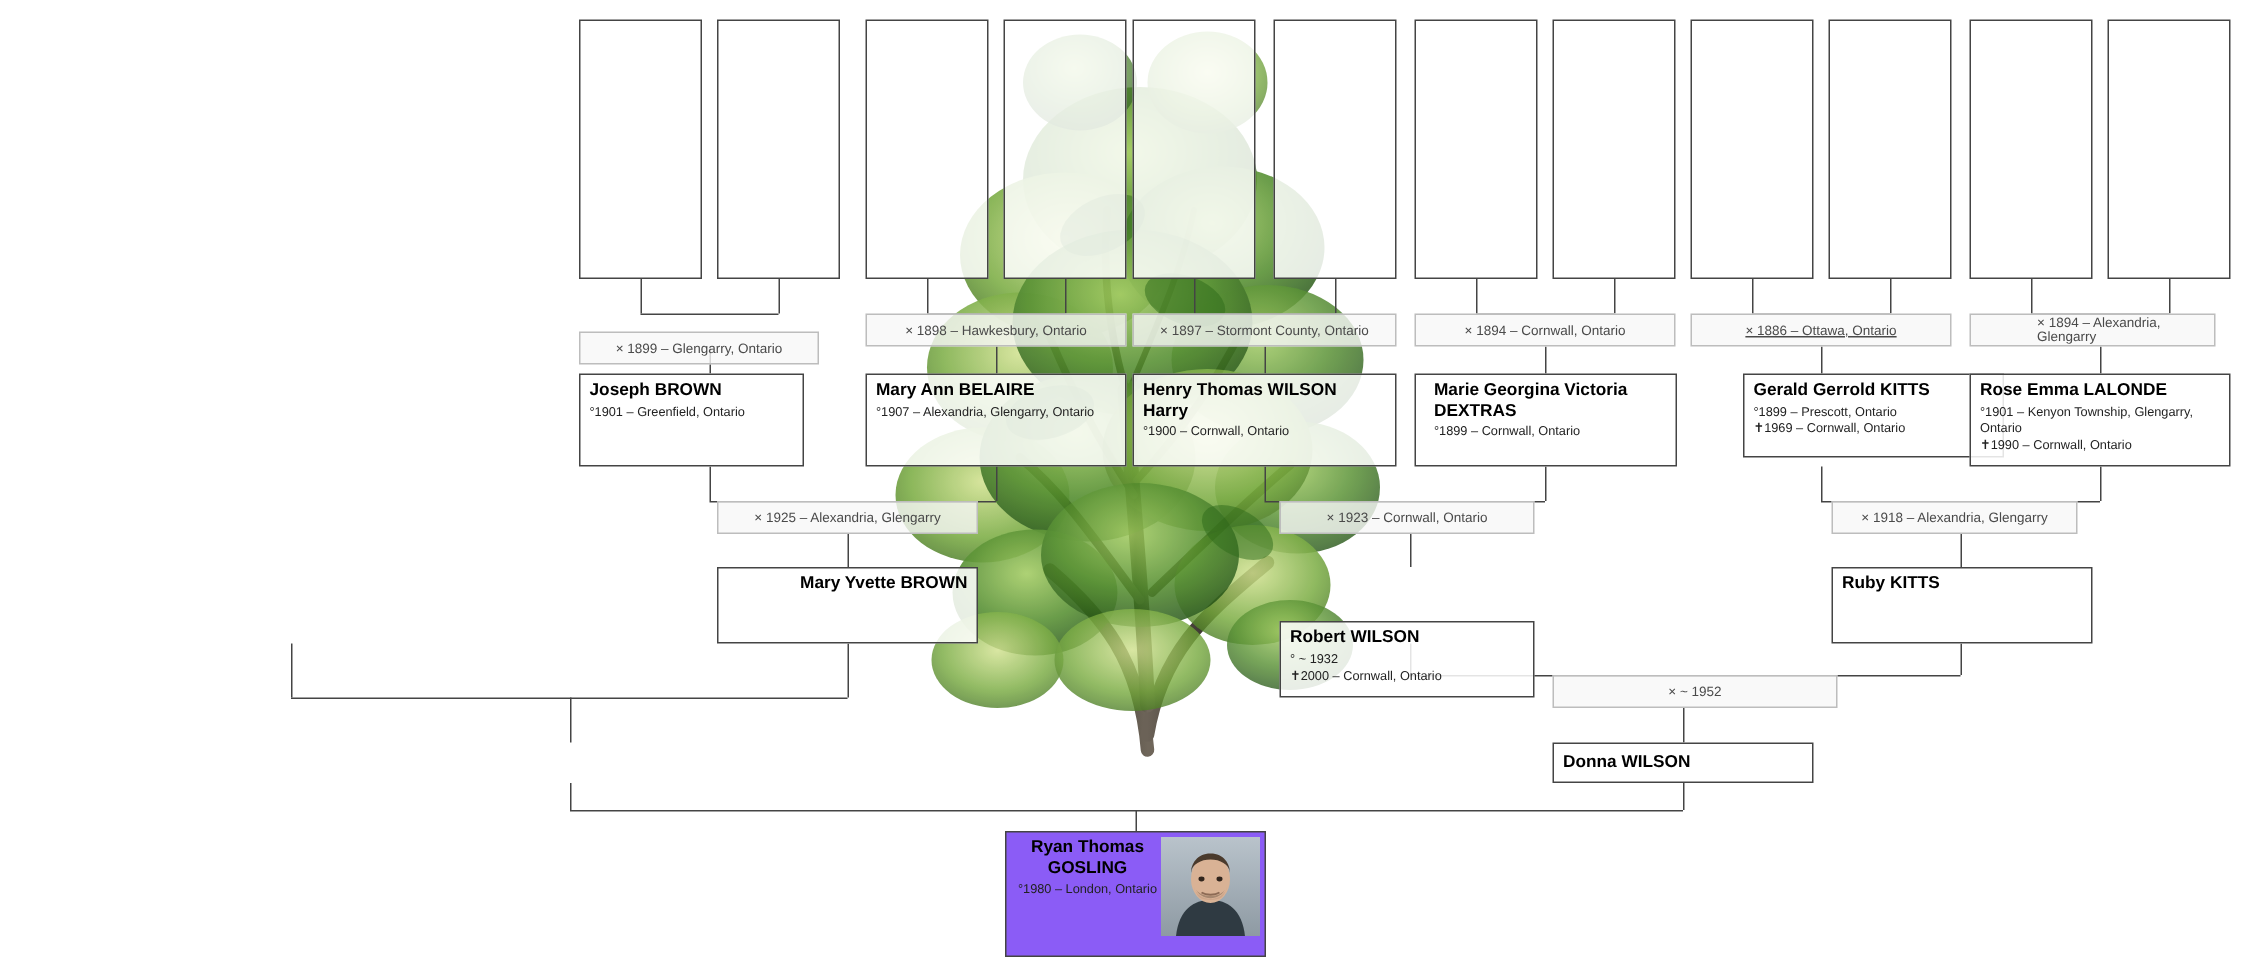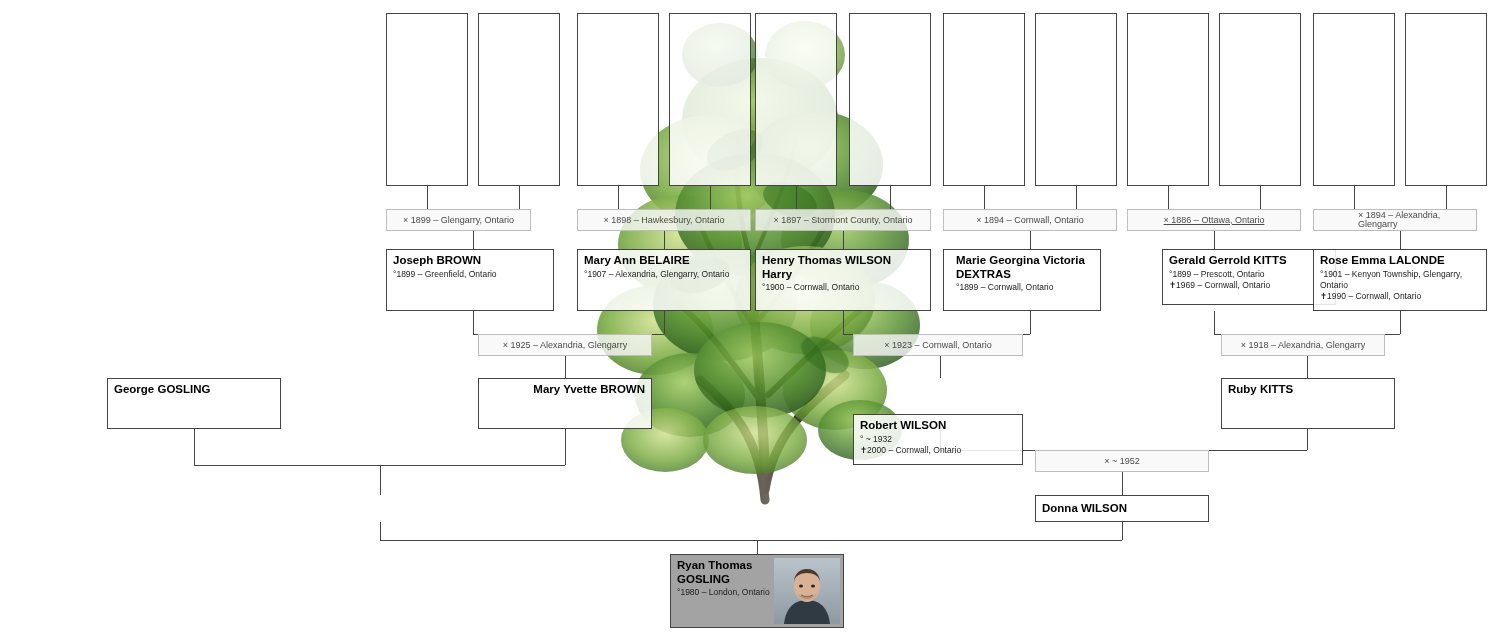--- a/index.html
+++ b/index.html
@@ -203,83 +203,79 @@
   <div class="vcard" style="left:1219px;top:13px;width:82px;height:173px;">
     
   </div>
   <div class="vcard" style="left:1313px;top:13px;width:82px;height:173px;">
     
   </div>
   <div class="vcard" style="left:1405px;top:13px;width:82px;height:173px;">
     
   </div>
 
-  <div class="mar" style="left:386px;top:209px;width:145px;">× 1899 – Glengarry, Ontario</div>
+  <div class="mar" style="left:386px;top:221px;width:160px;">× 1899 – Glengarry, Ontario</div>
   <div class="mar" style="left:577px;top:209px;width:174px;">× 1898 – Hawkesbury, Ontario</div>
   <div class="mar" style="left:755px;top:209px;width:176px;">× 1897 – Stormont County, Ontario</div>
   <div class="mar" style="left:943px;top:209px;width:174px;">× 1894 – Cornwall, Ontario</div>
   <div class="mar" style="left:1127px;top:209px;width:174px;text-decoration:underline;">× 1886 – Ottawa, Ontario</div>
   <div class="mar" style="left:1313px;top:209px;width:164px;padding-left:44px;">× 1894 – Alexandria, Glengarry</div>
 
-  <div class="card" style="left:386px;top:249px;width:168px;height:62px;">
+  <div class="card" style="left:386px;top:249px;width:150px;height:62px;">
     <div class="nm">Joseph BROWN</div>
-    <div class="dt">°1899 – Greenfield, Ontario</div>
+    <div class="dt">°1901 – Greenfield, Ontario</div>
   </div>
   <div class="card" style="left:577px;top:249px;width:174px;height:62px;">
     <div class="nm">Mary Ann BELAIRE</div>
     <div class="dt">°1907 – Alexandria, Glengarry, Ontario</div>
   </div>
   <div class="card" style="left:755px;top:249px;width:176px;height:62px;">
     <div class="nm">Henry Thomas WILSON Harry</div>
     <div class="dt">°1900 – Cornwall, Ontario</div>
   </div>
-  <div class="card" style="left:943px;top:249px;width:158px;height:62px;padding-left:12px;">
+  <div class="card" style="left:943px;top:249px;width:175px;height:62px;padding-left:12px;">
     <div class="nm">Marie Georgina Victoria DEXTRAS</div>
     <div class="dt">°1899 – Cornwall, Ontario</div>
   </div>
   <div class="card" style="left:1162px;top:249px;width:174px;height:56px;">
     <div class="nm">Gerald Gerrold KITTS</div>
     <div class="dt" style="white-space:pre-line">°1899 – Prescott, Ontario
 ✝1969 – Cornwall, Ontario</div>
   </div>
   <div class="card" style="left:1313px;top:249px;width:174px;height:62px;">
     <div class="nm">Rose Emma LALONDE</div>
     <div class="dt" style="white-space:pre-line">°1901 – Kenyon Township, Glengarry, Ontario
 ✝1990 – Cornwall, Ontario</div>
   </div>
 
   <div class="mar" style="left:478px;top:334px;width:174px;">× 1925 – Alexandria, Glengarry</div>
   <div class="mar" style="left:853px;top:334px;width:170px;">× 1923 – Cornwall, Ontario</div>
   <div class="mar" style="left:1221px;top:334px;width:164px;">× 1918 – Alexandria, Glengarry</div>
 
-  <div class="card" style="left:107px;top:378px;width:174px;height:51px;">
-    <div class="nm">George GOSLING</div>
-    <div class="dt"></div>
-  </div>
   <div class="card" style="left:478px;top:378px;width:174px;height:51px;text-align:right;">
     <div class="nm">Mary Yvette BROWN</div>
     <div class="dt"></div>
   </div>
   <div class="card" style="left:853px;top:378px;width:170px;height:51px;margin-top:36px;">
     <div class="nm">Robert WILSON</div>
     <div class="dt" style="white-space:pre-line">° ~ 1932
 ✝2000 – Cornwall, Ontario</div>
   </div>
   <div class="card" style="left:1221px;top:378px;width:174px;height:51px;">
     <div class="nm">Ruby KITTS</div>
     <div class="dt"></div>
   </div>
 
-  <div class="mar" style="left:1035px;top:450px;width:174px;text-align:right;">× ~ 1952</div>
+  <div class="mar" style="left:1035px;top:450px;width:190px;text-align:right;">× ~ 1952</div>
 
   <div class="card" style="left:1035px;top:495px;width:174px;height:27px;display:flex;align-items:center;">
     <div class="nm">Donna WILSON</div>
   </div>
 
-  <div class="card" style="left:670px;top:554px;width:174px;height:74px;background:#a3a3a3;">
+  <div class="card" style="left:670px;top:554px;width:174px;height:84px;background:#8b5cf6;text-align:center;">
     <div class="nm" style="max-width:96px">Ryan Thomas GOSLING</div>
     <div class="dt" style="max-width:96px;white-space:pre-line">°1980 – London, Ontario</div>
     <svg class="photo" viewBox="0 0 66 66">
       <defs>
         <linearGradient id="bgp" x1="0" y1="0" x2="0" y2="1">
           <stop offset="0%" stop-color="#b9c3cb"></stop>
           <stop offset="100%" stop-color="#8e9aa3"></stop>
         </linearGradient>
       </defs>
       <rect width="66" height="66" fill="url(#bgp)"></rect>

